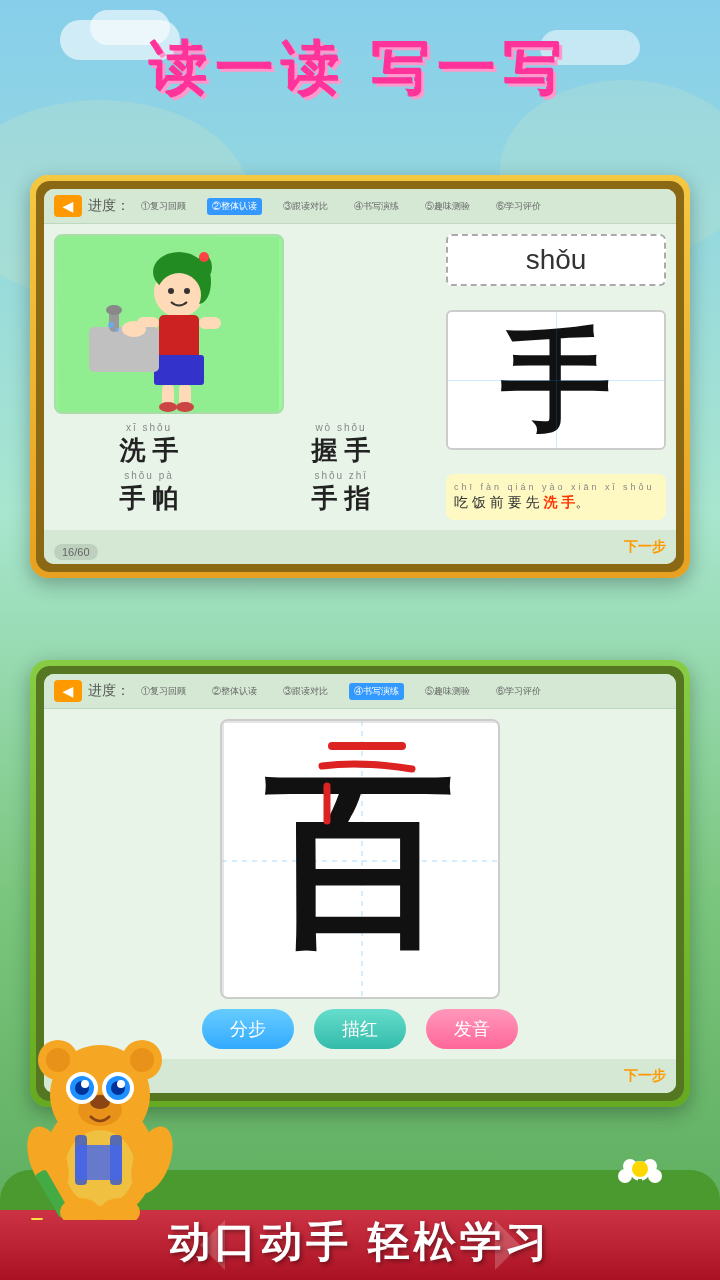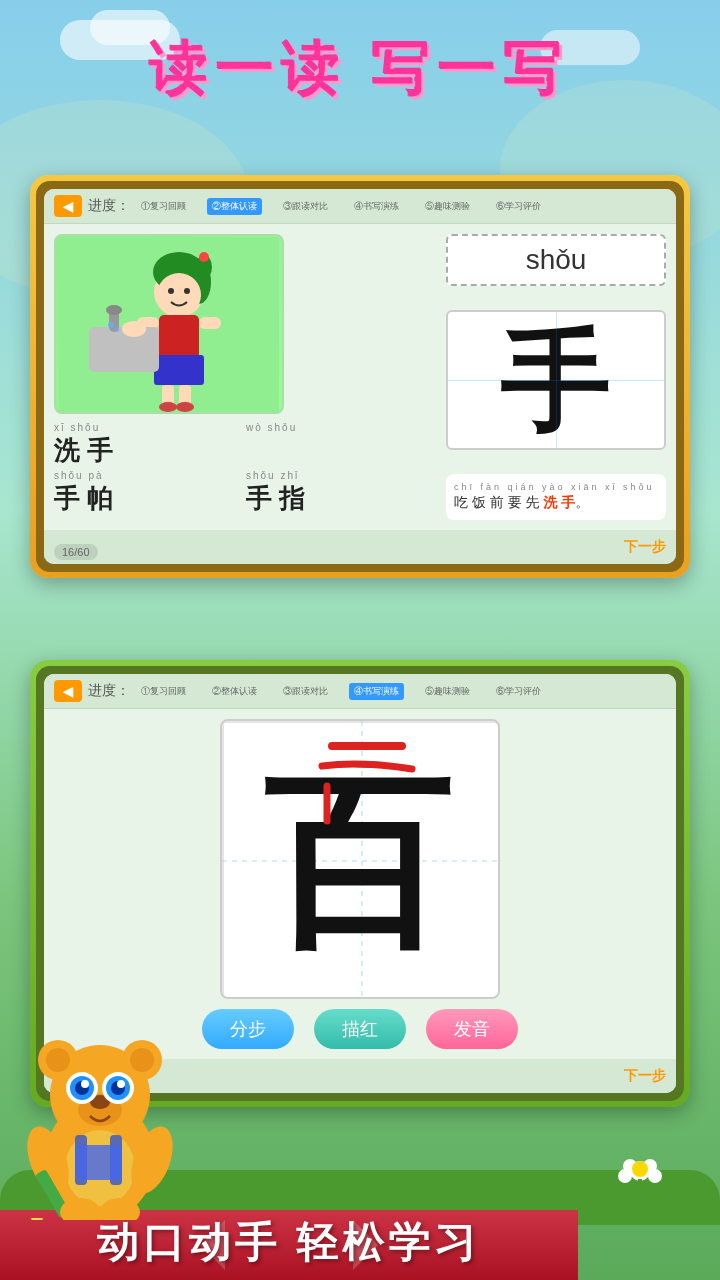--- a/index.html
+++ b/index.html
@@ -149,21 +149,21 @@
 
     
     .vocab-list {
       display: grid;
       grid-template-columns: 1fr 1fr;
       gap: 2px;
       margin-top: 8px;
     }
 
     .vocab-item {
-      text-align: left;
+      text-align: center;
     }
 
     .vocab-pinyin {
       font-size: 10px;
       color: #888;
       letter-spacing: 2px;
     }
 
     .vocab-char {
       font-size: 26px;
@@ -225,21 +225,21 @@
 
     .char-grid::after {
       content: '';
       position: absolute;
       left: 50%; top: 0; bottom: 0;
       width: 1px;
       background: rgba(0,150,255,0.2);
     }
 
     .sentence-area {
-      background: #ffffff;
+      background: #fef9c3;
       border-radius: 8px;
       padding: 8px;
       font-size: 12px;
       color: #333;
     }
 
     .sentence-pinyin {
       font-size: 9px;
       color: #888;
       letter-spacing: 3px;
@@ -313,21 +313,21 @@
 
     .btn-blue { background: linear-gradient(180deg, #66ccff, #33aaff); }
     .btn-teal { background: linear-gradient(180deg, #66ddcc, #33bbaa); }
     .btn-pink { background: linear-gradient(180deg, #ff99bb, #ff6699); }
 
     
     .bottom-banner {
       position: absolute;
       bottom: 0;
       left: 0;
-      width: 578px;
+      width: 720px;
       height: 90px;
       z-index: 15;
     }
 
     .banner-bg {
       position: absolute;
       bottom: 0;
       left: 0;
       right: 0;
       height: 70px;
@@ -476,20 +476,21 @@
               </svg>
             </div>
 
             <div class="vocab-list">
               <div class="vocab-item">
                 <div class="vocab-pinyin">xī  shǒu</div>
                 <div class="vocab-char">洗  手</div>
               </div>
               <div class="vocab-item">
                 <div class="vocab-pinyin">wò  shǒu</div>
+                <div class="vocab-char">握  手</div>
               </div>
               <div class="vocab-item">
                 <div class="vocab-pinyin">shǒu  pà</div>
                 <div class="vocab-char">手  帕</div>
               </div>
               <div class="vocab-item">
                 <div class="vocab-pinyin">shǒu  zhǐ</div>
                 <div class="vocab-char">手  指</div>
               </div>
             </div>

